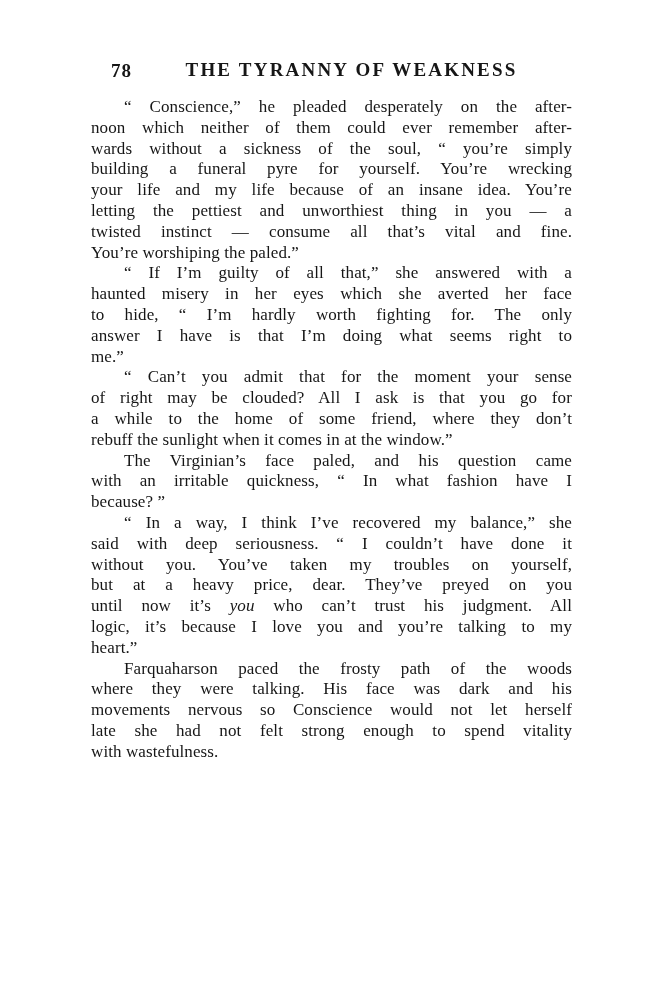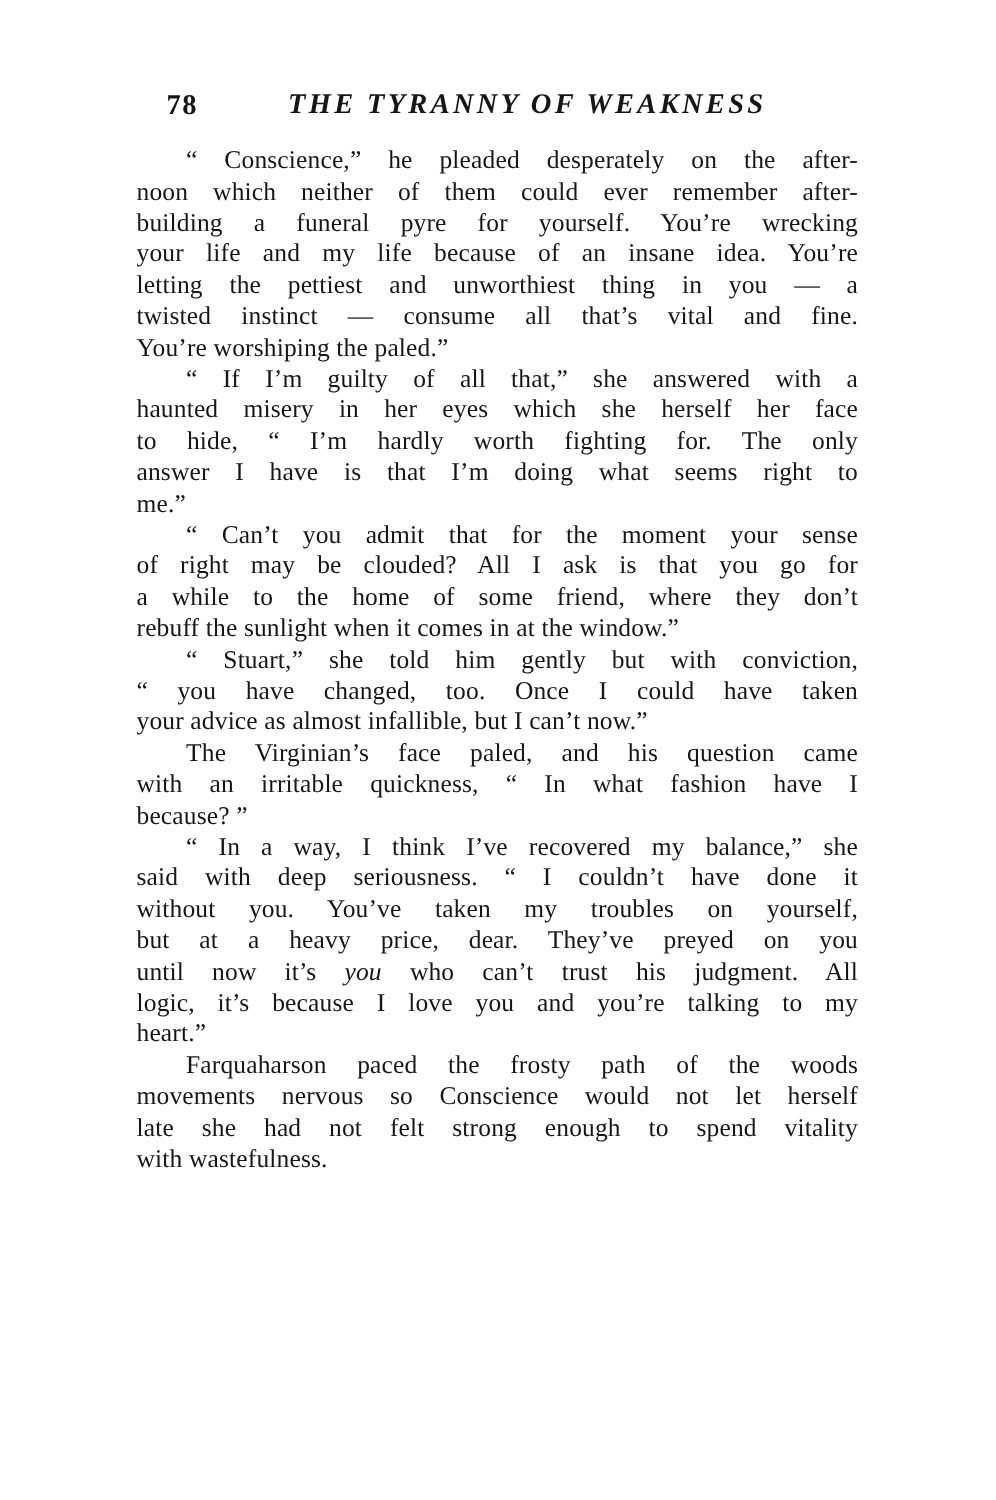--- a/index.html
+++ b/index.html
@@ -26,21 +26,20 @@
   .page-number{
     position:absolute;left:20px;top:1px;
     font-size:19px;font-weight:bold;letter-spacing:1px;
   }
   .running-title{
     text-align:center;
     padding-left:40px;
     font-size:19px;font-weight:bold;
     letter-spacing:2.2px;
     white-space:nowrap;
-    font-style:italic;
   }
   .page-body{
     position:absolute;
     top:97px;left:91px;width:481px;
     font-size:17px;
     line-height:20.8px;
     letter-spacing:0.1px;
   }
   .paragraph{margin:0;}
   .line{
@@ -61,58 +60,55 @@
 
 <div class="page">
   <div class="header">
     <span class="page-number">78</span>
     <div class="running-title">THE TYRANNY OF WEAKNESS</div>
   </div>
   <div class="page-body">
       <div class="paragraph">
         <div class="line first">“ Conscience,” he pleaded desperately on the after-</div>
         <div class="line">noon which neither of them could ever remember after-</div>
+        <div class="line">wards without a sickness of the soul, “ you’re simply</div>
         <div class="line">building a funeral pyre for yourself.  You’re wrecking</div>
         <div class="line">your life and my life because of an insane idea.  You’re</div>
         <div class="line">letting the pettiest and unworthiest thing in you — a</div>
         <div class="line">twisted instinct — consume all that’s vital and fine.</div>
         <div class="line last">You’re worshiping the paled.”</div>
       </div>
       <div class="paragraph">
         <div class="line first">“ If I’m guilty of all that,” she answered with a</div>
-        <div class="line">haunted misery in her eyes which she herself her face</div>
+        <div class="line">haunted misery in her eyes which she averted her face</div>
         <div class="line">to hide, “ I’m hardly worth fighting for.  The only</div>
         <div class="line">answer I have is that I’m doing what seems right to</div>
         <div class="line last">me.”</div>
       </div>
       <div class="paragraph">
         <div class="line first">“ Can’t you admit that for the moment your sense</div>
         <div class="line">of right may be clouded?  All I ask is that you go for</div>
         <div class="line">a while to the home of some friend, where they don’t</div>
         <div class="line last">rebuff the sunlight when it comes in at the window.”</div>
-      </div>
-      <div class="paragraph">
-        <div class="line first">“ Stuart,” she told him gently but with conviction,</div>
-        <div class="line">“ you have changed, too.  Once I could have taken</div>
-        <div class="line last">your advice as almost infallible, but I can’t now.”</div>
       </div>
       <div class="paragraph">
         <div class="line first">The Virginian’s face paled, and his question came</div>
         <div class="line">with an irritable quickness, “ In what fashion have I</div>
         <div class="line last">because? ”</div>
       </div>
       <div class="paragraph">
         <div class="line first">“ In a way, I think I’ve recovered my balance,” she</div>
         <div class="line">said with deep seriousness.  “ I couldn’t have done it</div>
         <div class="line">without you.  You’ve taken my troubles on yourself,</div>
         <div class="line">but at a heavy price, dear.  They’ve preyed on you</div>
         <div class="line">until now it’s <em>you</em> who can’t trust his judgment.  All</div>
         <div class="line">logic, it’s because I love you and you’re talking to my</div>
         <div class="line last">heart.”</div>
       </div>
       <div class="paragraph">
         <div class="line first">Farquaharson paced the frosty path of the woods</div>
+        <div class="line">where they were talking.  His face was dark and his</div>
         <div class="line">movements nervous so Conscience would not let herself</div>
         <div class="line">late she had not felt strong enough to spend vitality</div>
         <div class="line last">with wastefulness.</div>
       </div>
     </div>
 </div>
 
 </body></html>

